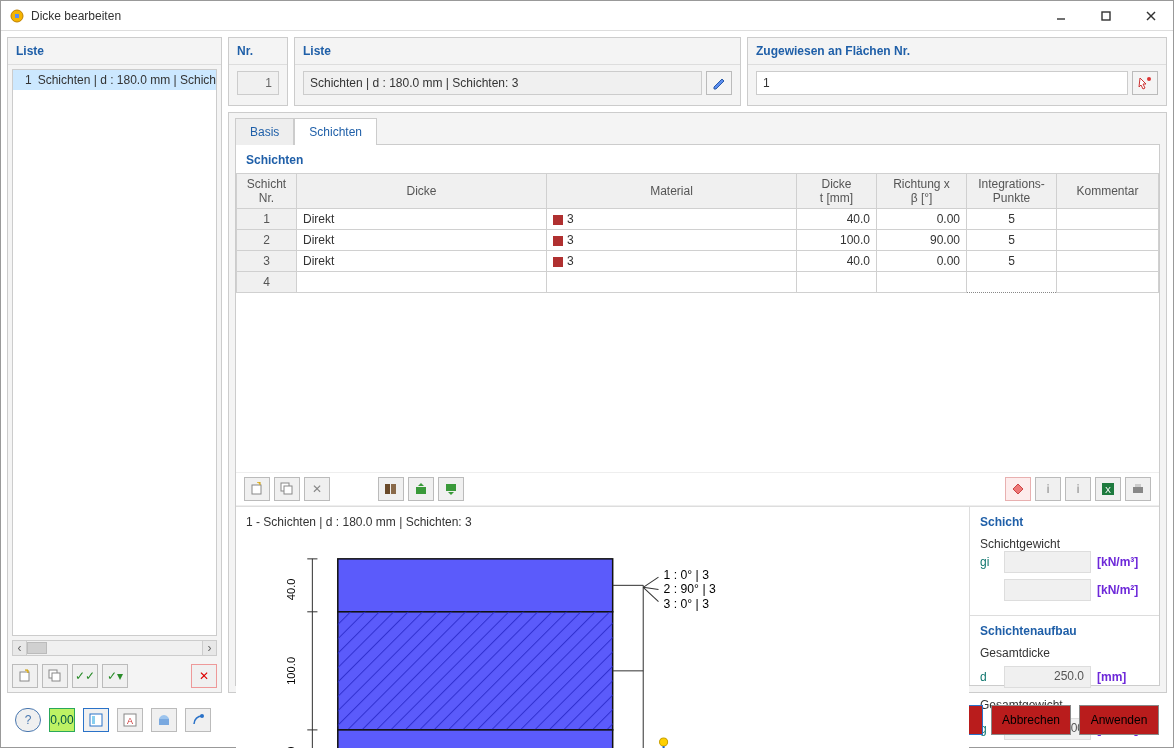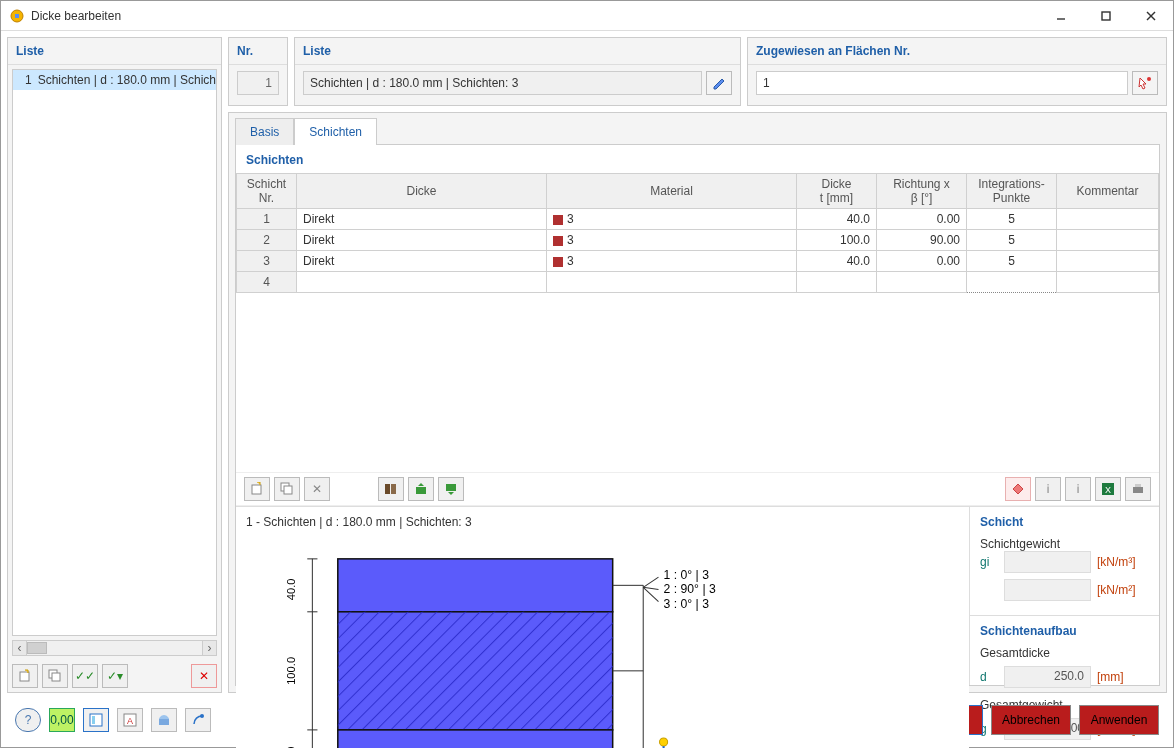--- a/index.html
+++ b/index.html
@@ -53,21 +53,21 @@
   .lowersplit { flex:1; display:flex; min-height:0; border-top:1px solid #ddd; }
   .previewpane { flex:1; display:flex; flex-direction:column; min-width:0; }
   .previewtitle { padding:8px 10px; color:#333; }
   .previewcanvas { flex:1; position:relative; background:#fff; }
   .propspane { width:190px; border-left:1px solid #ddd; display:flex; flex-direction:column; }
   .propgroup { padding:8px 10px; border-bottom:1px solid #ddd; }
   .propgroup .head { color:#1f5fa8; font-weight:600; margin-bottom:8px; }
   .proprow { display:flex; align-items:center; gap:6px; margin-bottom:6px; }
   .proprow .lbl { width:18px; color:#0f766e; }
   .proprow .val { flex:1; height:22px; background:#f0f0f0; border:1px solid #ddd; text-align:right; padding:2px 6px; color:#555; }
-  .proprow .unit { width:52px; color:#c2410c; }
+  .proprow .unit { width:52px; color:#6d28d9;font-weight:bold; }
   .bottombar { display:flex; align-items:center; padding:6px 8px; gap:8px; }
   .bottombar .spacer { flex:1; }
   .dlgbtn { width:80px; height:30px; border:1px solid #888; background:#b91c1c; font:inherit; }
   .dlgbtn.primary { border:1.5px solid #2a72c8; }
   .hscroll { height:16px; border:1px solid #ccc; background:#f0f0f0; margin:0 4px 4px 4px; position:relative; }
   .hscroll .thumb { position:absolute; left:14px; top:1px; bottom:1px; width:20px; background:#d0d0d0; border:1px solid #bbb; }
   .hscroll .arrow { position:absolute; top:0; bottom:0; width:14px; display:flex; align-items:center; justify-content:center; color:#666; background:#e8e8e8; }
   .hscroll .arrow.l { left:0; border-right:1px solid #ccc; }
   .hscroll .arrow.r { right:0; border-left:1px solid #ccc; }
 </style>

